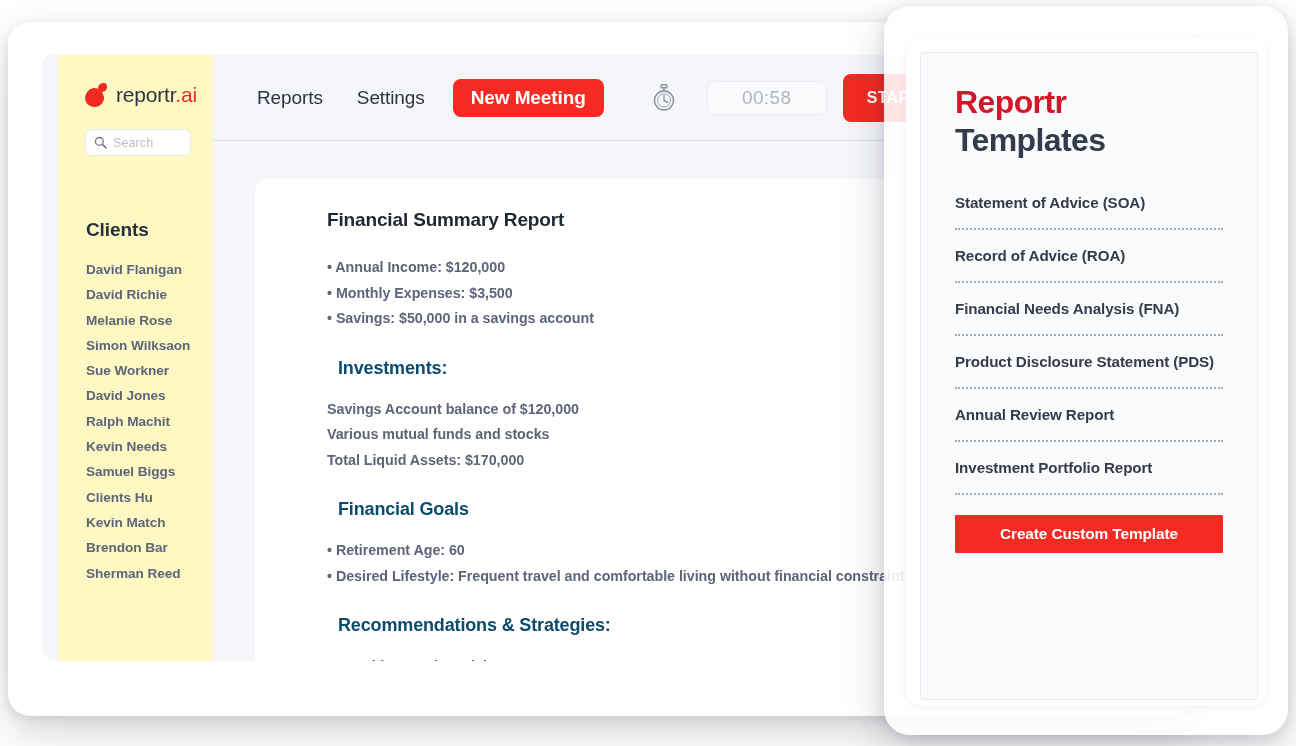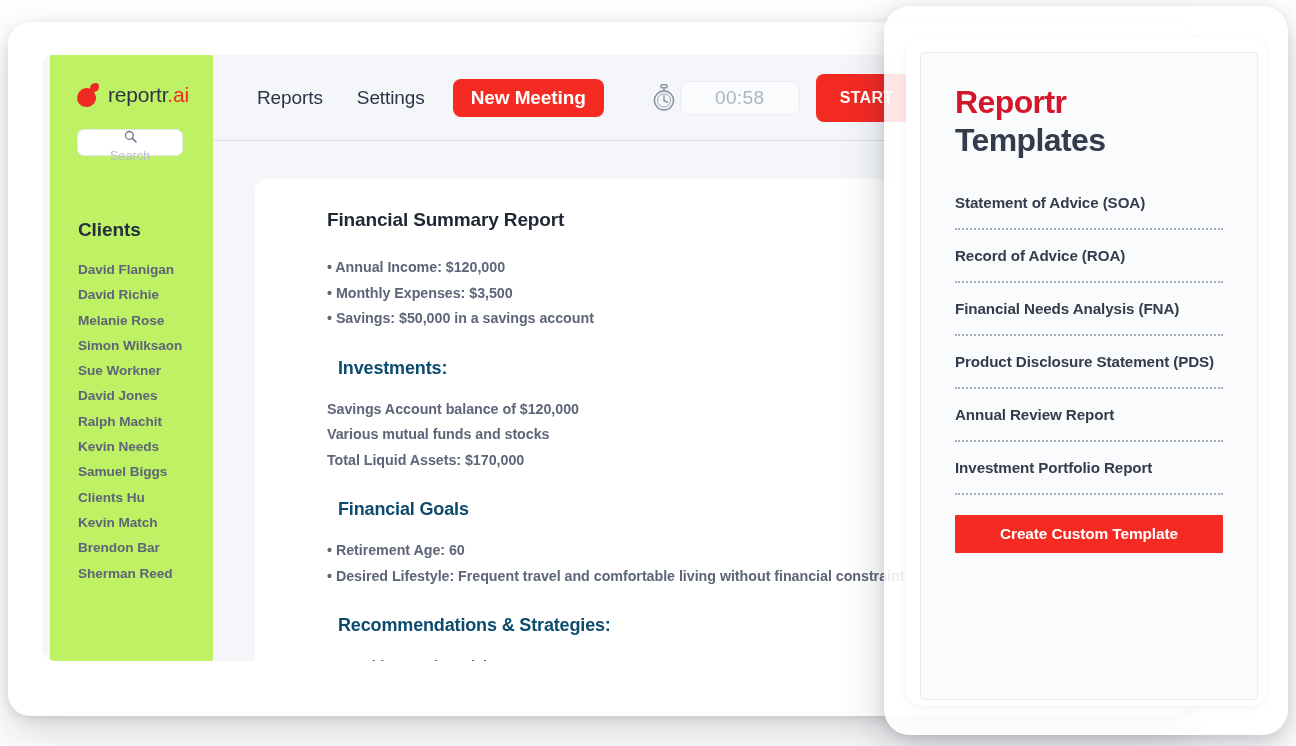--- a/index.html
+++ b/index.html
@@ -40,25 +40,25 @@
     width: 1118px;
     height: 606px;
     background: #f4f6fa;
     border-radius: 10px 10px 14px 14px;
     overflow: hidden;
   }
 
   
   .sidebar {
     position: absolute;
-    left: 8px;
+    left: 16px;
     top: 0;
     width: 171px;
     height: 100%;
-    background: #bef264;
+    background: #fef9c3;
     border-right: 1px solid #d9dde6;
   }
 
   .brand {
     display: flex;
     align-items: center;
     gap: 9px;
     padding: 28px 0 0 27px;
   }
   .brand-mark {
@@ -101,21 +101,20 @@
     top: 74px;
     width: 106px;
     height: 27px;
     background: #ffffff;
     border: 1px solid #e6e9f0;
     border-radius: 7px;
     display: flex;
     align-items: center;
     padding: 0 8px;
     gap: 6px;
-    flex-direction: column;
   }
   .search-box svg { flex: none; }
   .search-placeholder {
     font-size: 12.5px;
     color: #b9bfcc;
     letter-spacing: 0.1px;
   }
 
   .clients-title {
     position: absolute;
@@ -182,21 +181,21 @@
     line-height: 38px;
     cursor: pointer;
     white-space: nowrap;
     font-family: "Liberation Sans", sans-serif;
   }
 
   .timer-group {
     margin-left: 47px;
     display: flex;
     align-items: center;
-    gap: 3px;
+    gap: 30px;
   }
   .timer-field {
     width: 120px;
     height: 34px;
     background: #fafbfd;
     border: 1px solid #eaedf3;
     border-radius: 8px;
     display: flex;
     align-items: center;
     justify-content: center;

